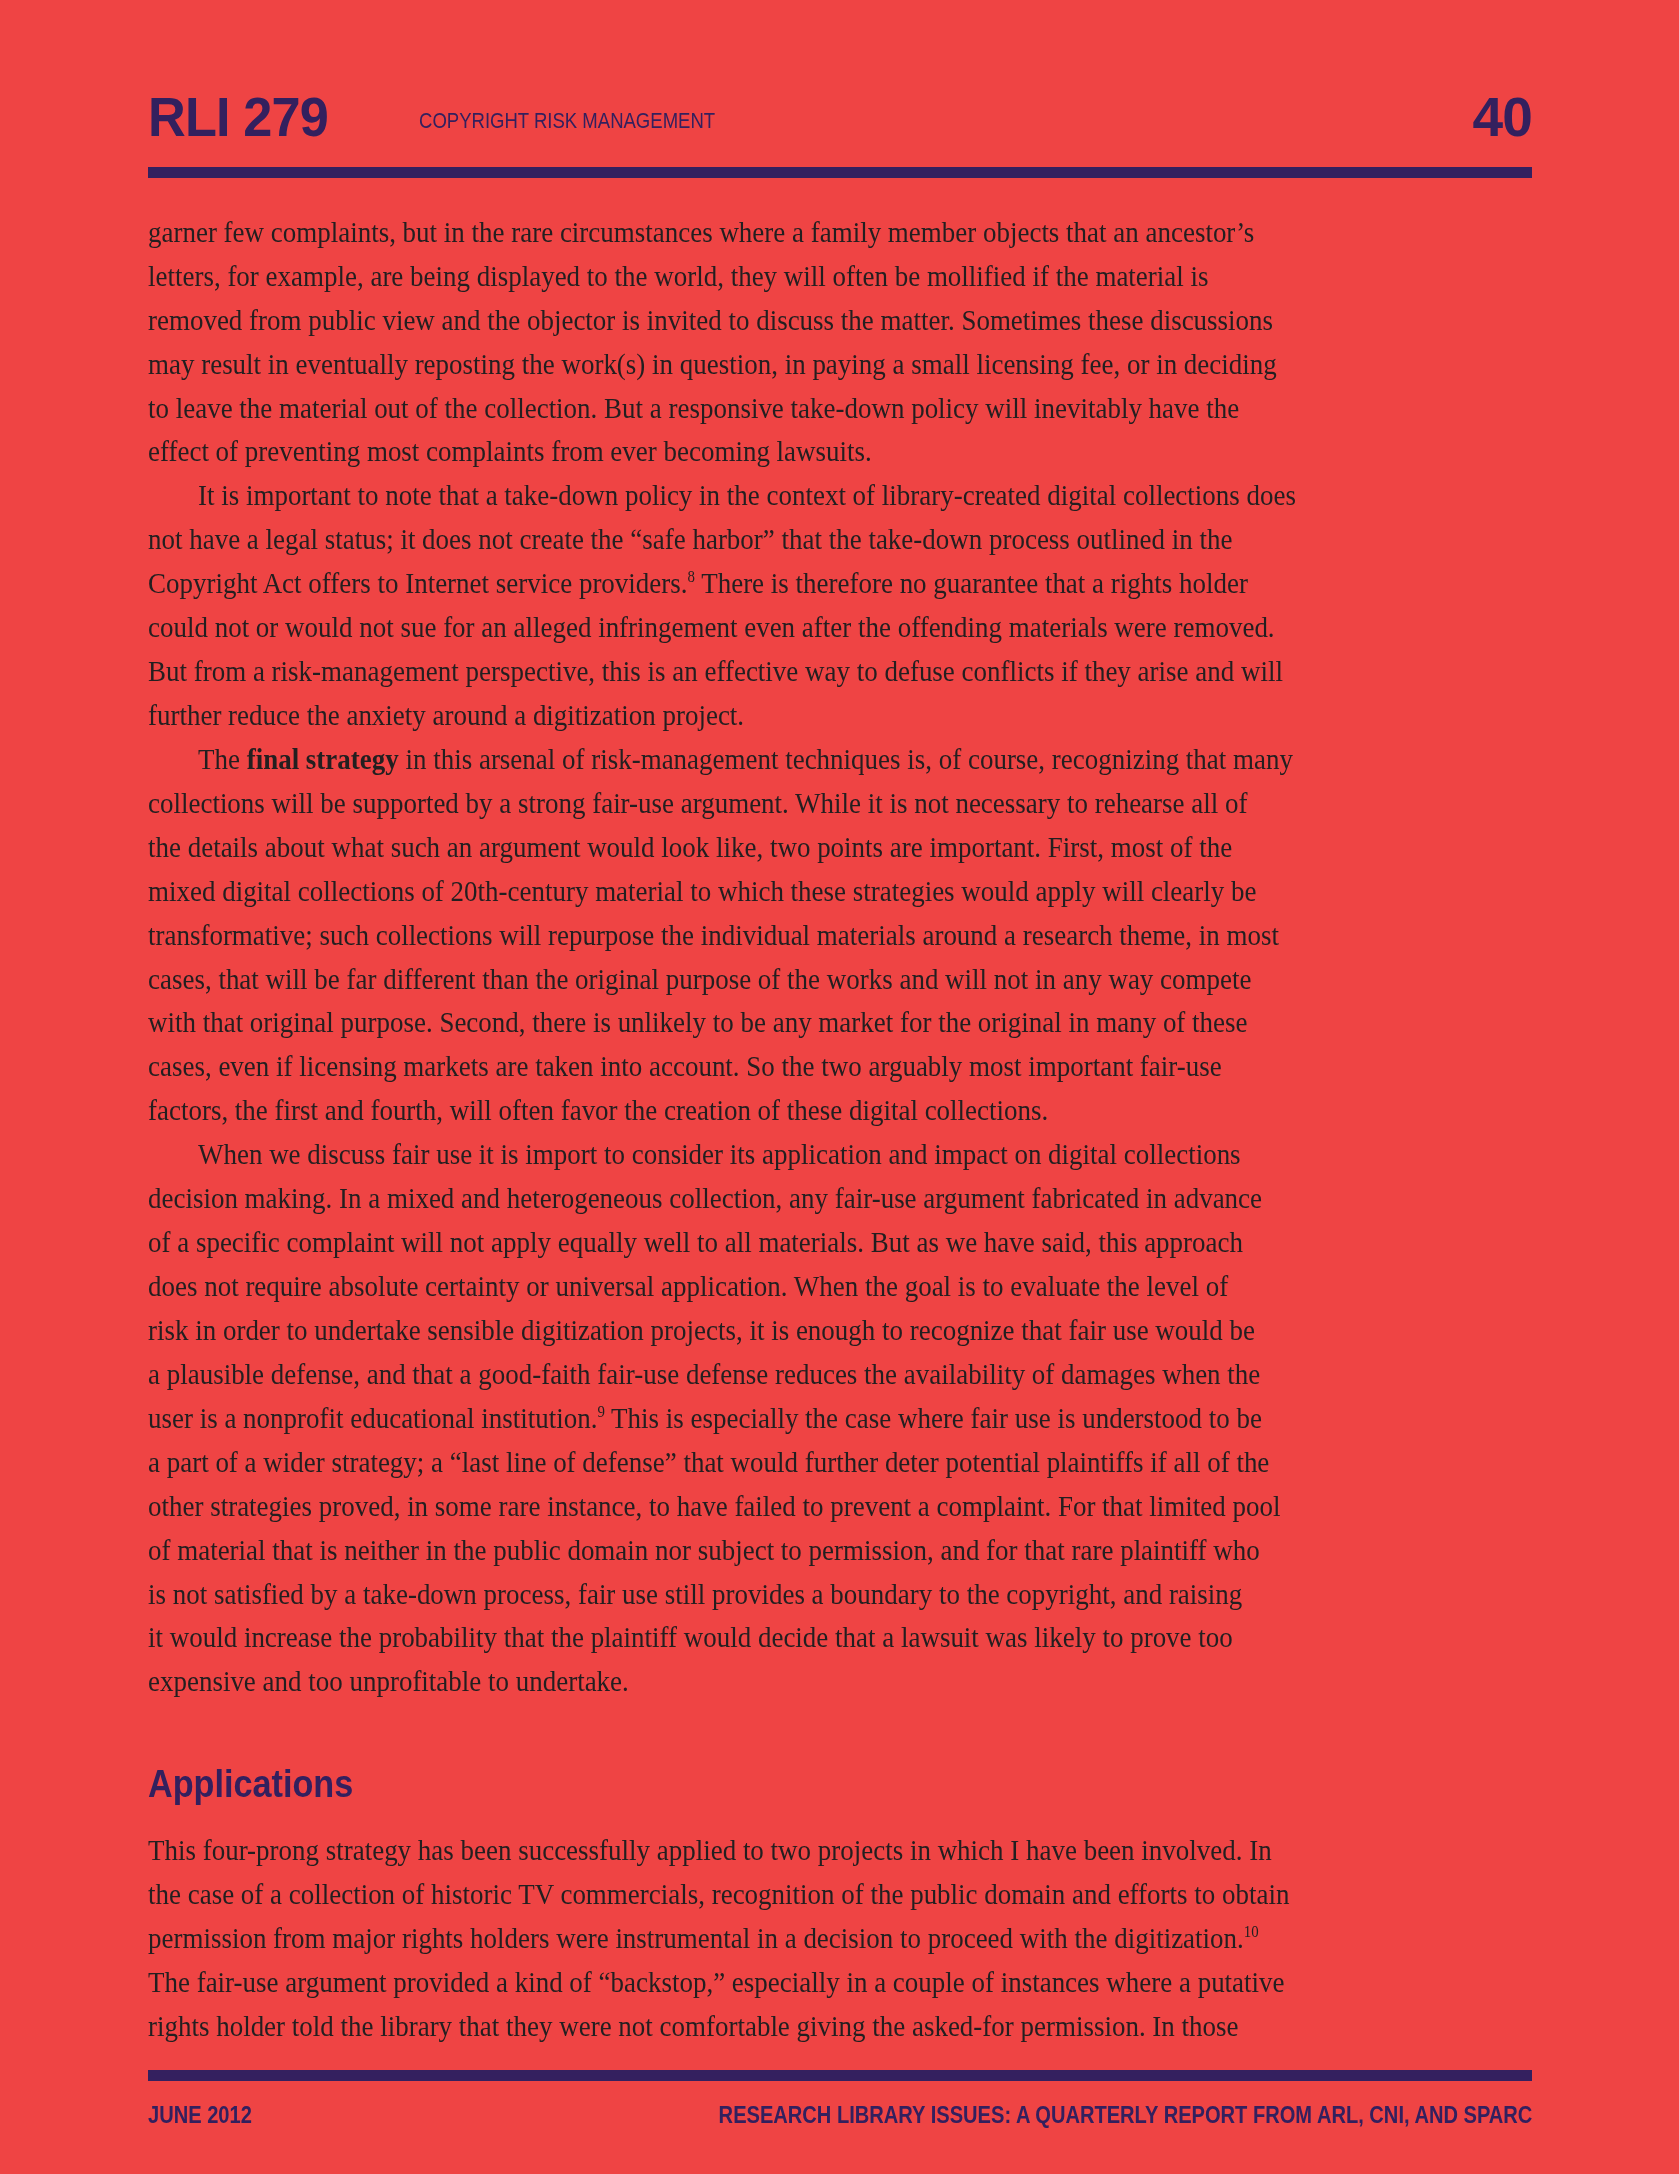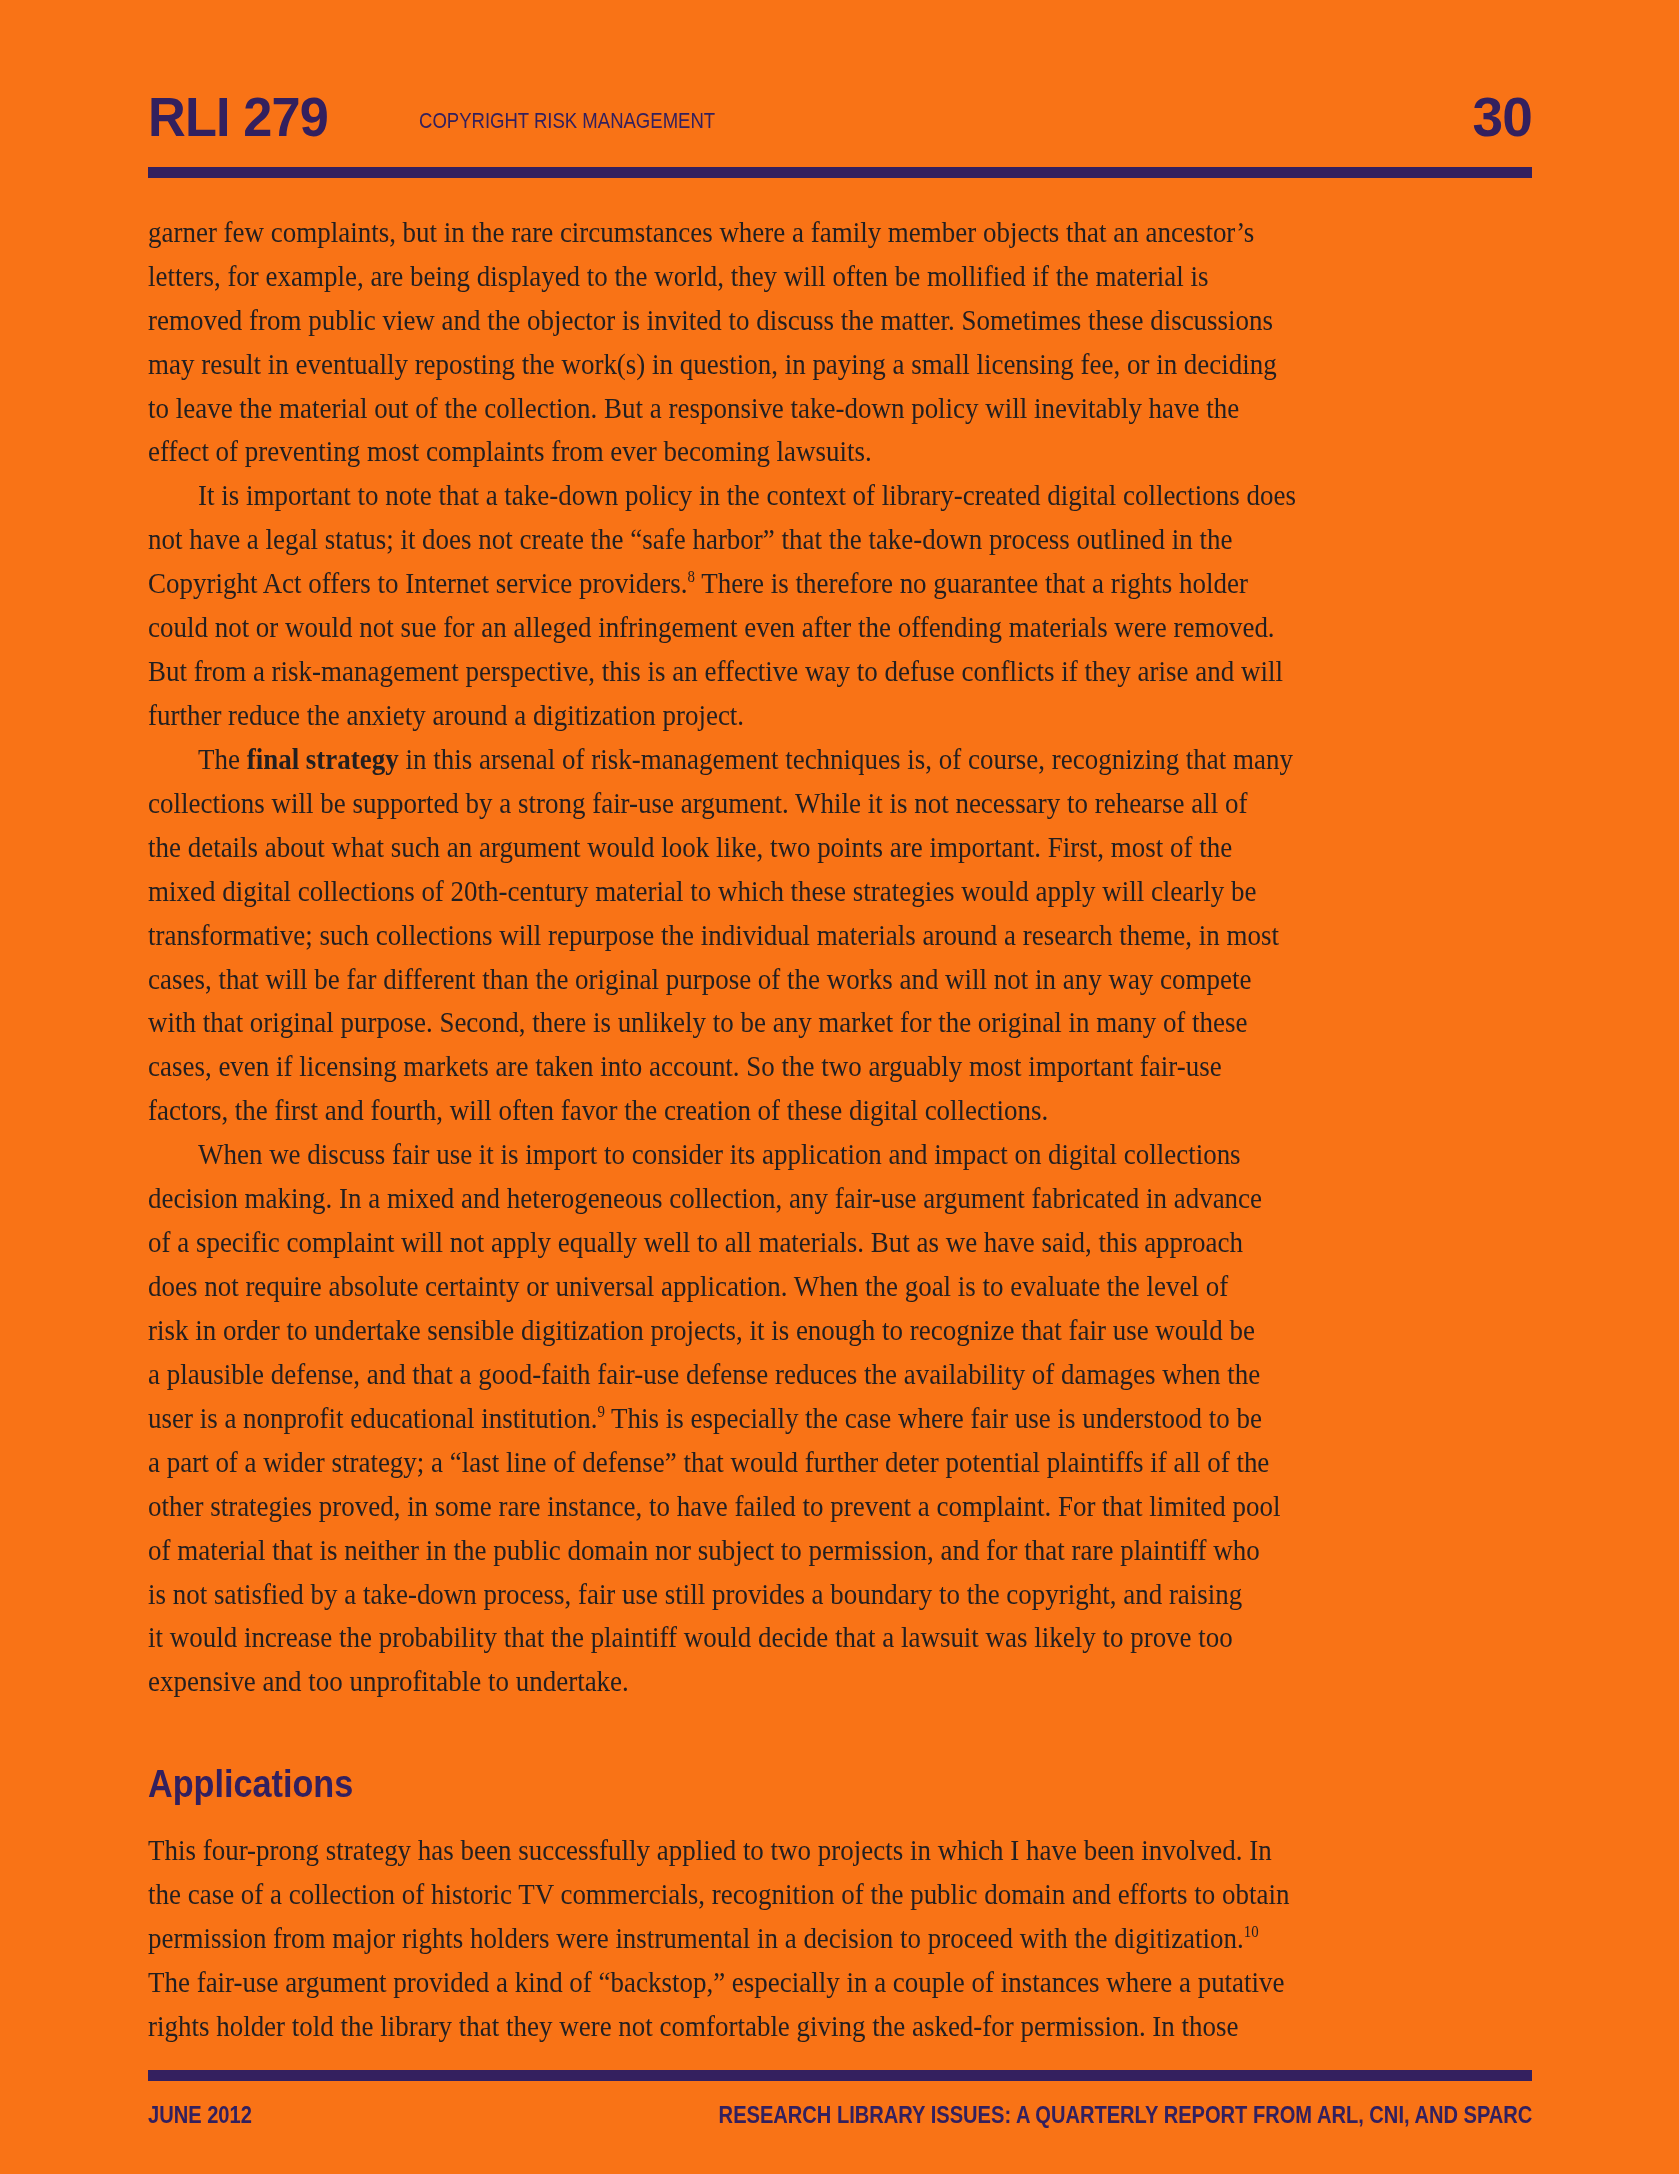--- a/index.html
+++ b/index.html
@@ -1,17 +1,17 @@
 <!DOCTYPE html>
 <html style="font-size:15px"><head>
 <meta charset="utf-8">
 <style>
   html, body { margin: 0; padding: 0; background: #ffffff; }
   body { width: 1680px; height: 2174px; position: relative; overflow: hidden; }
-  .page { position: absolute; left: 0; top: 0; width: 1680px; height: 2174px; background: #f97316; }
+  .page { position: absolute; left: 0; top: 0; width: 1680px; height: 2174px; background: #ef4444; }
   .hdr-issue {
     position: absolute; left: 148px; top: 90px;
     font-family: "Liberation Sans", sans-serif; font-weight: bold;
     font-size: 55px; line-height: 55px; color: #33205e;
     letter-spacing: -0.9px; transform: scaleX(0.95); transform-origin: left top;
   }
   .hdr-title {
     position: absolute; left: 419px; top: 109px;
     font-family: "Liberation Sans", sans-serif;
     font-size: 22.6px; line-height: 24.5px; color: #33205e;
@@ -50,21 +50,21 @@
     font-size: 38px; line-height: 43px; color: #33205e;
     transform: scaleX(0.9); transform-origin: left top;
   }
 </style>
 </head>
 <body>
 
 <div class="page">
   <div class="hdr-issue">RLI 279</div>
   <div class="hdr-title">COPYRIGHT RISK MANAGEMENT</div>
-  <div class="hdr-page">30</div>
+  <div class="hdr-page">40</div>
   <div class="rule top"></div>
 
   <div class="body-text" id="body-lines" style="top:0;">
       <div class="line" style="top: 213px;"><span>garner few complaints, but in the rare circumstances where a family member objects that an ancestor’s</span></div>
       <div class="line" style="top: 257px;"><span>letters, for example, are being displayed to the world, they will often be mollified if the material is</span></div>
       <div class="line" style="top: 301px;"><span>removed from public view and the objector is invited to discuss the matter. Sometimes these discussions</span></div>
       <div class="line" style="top: 345px;"><span>may result in eventually reposting the work(s) in question, in paying a small licensing fee, or in deciding</span></div>
       <div class="line" style="top: 389px;"><span>to leave the material out of the collection. But a responsive take-down policy will inevitably have the</span></div>
       <div class="line" style="top: 432px;"><span>effect of preventing most complaints from ever becoming lawsuits.</span></div>
       <div class="line indent" style="top: 476px;"><span>It is important to note that a take-down policy in the context of library-created digital collections does</span></div>

